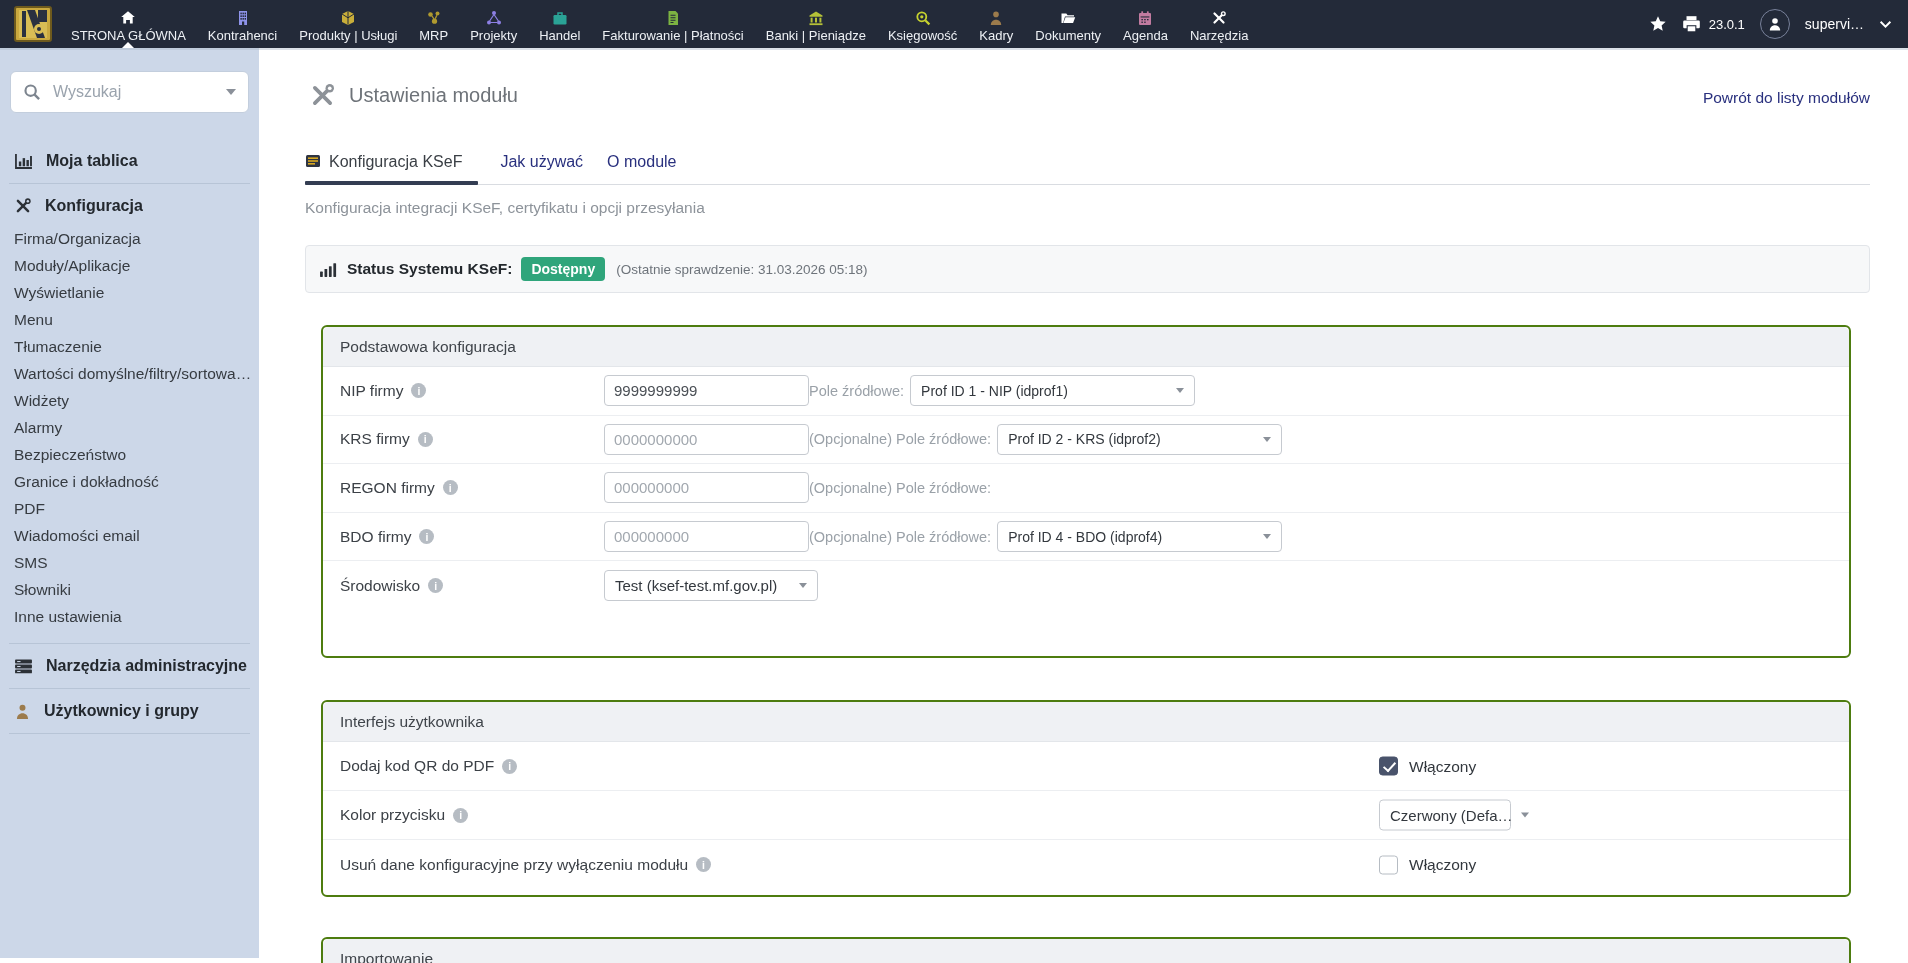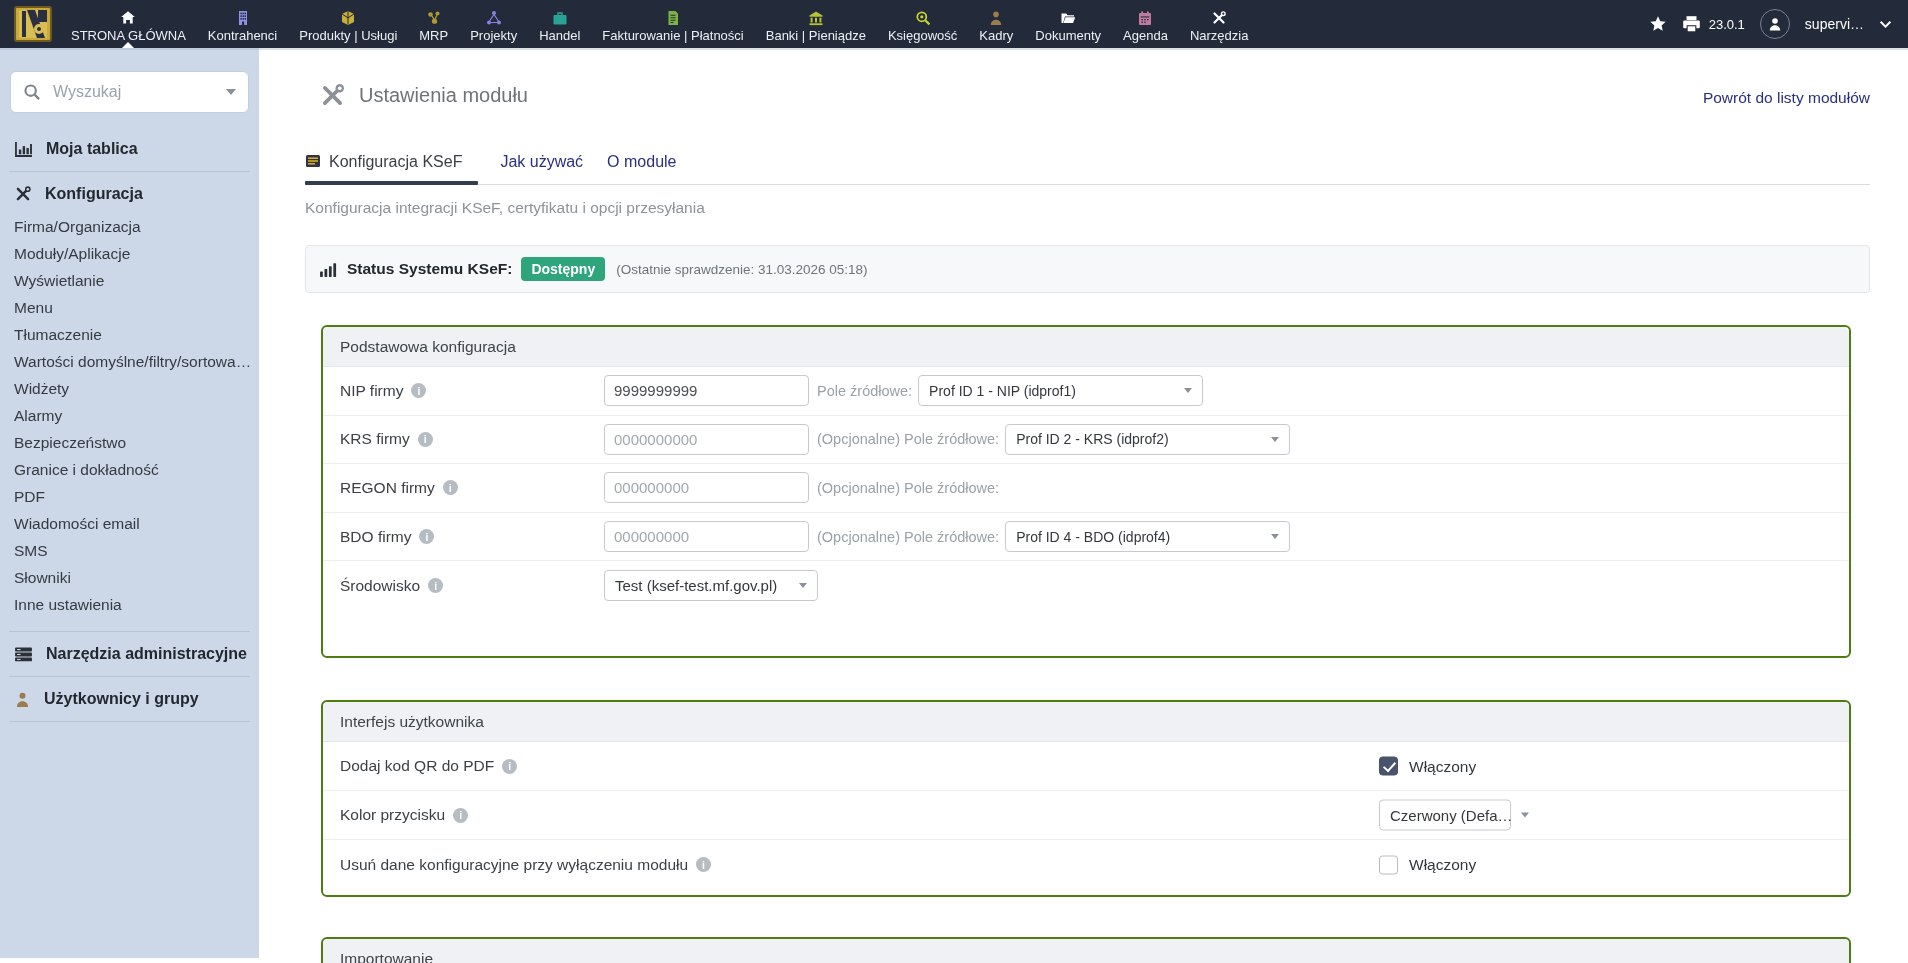--- a/index.html
+++ b/index.html
@@ -43,21 +43,21 @@
   .search .caret{border-left:5px solid transparent;border-right:5px solid transparent;border-top:6px solid #8a9099}
   .side-head{display:flex;align-items:center;gap:13px;font-weight:bold;font-size:16px;color:#23282e;
     padding:0 14px;cursor:pointer;white-space:nowrap}
   .sdiv{border:none;border-top:1px solid #b7c4d6;margin:13px 9px}
   .side-items{margin:10px 0 0}
   .side-item{font-size:15.5px;color:#363b41;padding:4px 14px;line-height:19px;cursor:pointer;
     white-space:nowrap;overflow:hidden}
   .ic-dark{color:#2c3137}.ic-brown{color:#9c7b4c}
   
   .main{position:absolute;left:259px;top:48px;width:1649px;height:915px;background:#fff;overflow:hidden}
-  .page-head{position:absolute;left:60px;top:34px;display:flex;align-items:center;gap:13px;color:#8d9298}
+  .page-head{position:absolute;left:50px;top:34px;display:flex;align-items:center;gap:13px;color:#8d9298}
   .page-title{font-size:20px;color:#6e7379;white-space:nowrap}
   .back-link{position:absolute;right:38px;top:41px;font-size:15.5px;color:var(--link);cursor:pointer;white-space:nowrap}
   .tabs{position:absolute;left:46px;top:99px;right:38px;display:flex;align-items:flex-end;border-bottom:1px solid #d9dce1;height:38px}
   .tab{position:relative;display:flex;align-items:flex-start;gap:8px;padding-bottom:13px;font-size:16px;cursor:pointer;white-space:nowrap}
   .tab.active{color:#3a3f45;padding-right:16px}
   .tab.active::after{content:"";position:absolute;left:0;right:0;bottom:-1px;height:4px;background:var(--tab-underline);border-radius:1px}
   .tab.plain{color:var(--link)}
   .tab+.tab{margin-left:22px}
   .tab.plain+.tab.plain{margin-left:24px}
   .subtitle{position:absolute;left:46px;top:151px;font-size:15.5px;color:#8d939a;white-space:nowrap}
@@ -77,21 +77,21 @@
   .card2 .frow{height:49px}
   .flabel{width:264px;flex:0 0 auto;display:flex;align-items:center;gap:8px;font-size:15.5px;color:#3c4147;white-space:nowrap}
   .card2 .flabel{width:auto}
   .info{display:inline-flex;width:15px;height:15px;border-radius:50%;background:#b6bcc3;color:#fff;
     align-items:center;justify-content:center;flex:0 0 auto;cursor:pointer}
   .info::after{content:"i";font-size:10.5px;font-weight:bold}
   .tin{width:205px;height:31px;border:1px solid #c6cad0;border-radius:4px;padding:0 9px;font-size:15px;
     color:#4a4f55;font-family:"Liberation Sans","DejaVu Sans",sans-serif;outline:none}
   .tin::placeholder{color:#a2a8af}
   .grayed{font-size:15.5px;color:#9aa0a7;white-space:nowrap}
-  .src{margin-left:8px;font-size:14.5px;color:#9aa1a8;white-space:nowrap}
+  .src{font-size:14.5px;color:#9aa1a8;white-space:nowrap}
   .sel{display:inline-flex;align-items:center;justify-content:space-between;background:#fff;border:1px solid #c6cad0;
     border-radius:4px;height:31px;padding:0 10px;font-size:14px;color:#33383e;cursor:pointer;white-space:nowrap;gap:8px}
   .sel .caret{border-left:4.5px solid transparent;border-right:4.5px solid transparent;border-top:5.5px solid #8a9099;flex:0 0 auto}
   .w285{width:285px;margin-left:6px}
   .w214{width:214px;font-size:15px}
   .w132{width:132px;font-size:15px}
   .row-right{position:absolute;left:1056px;top:50%;transform:translateY(-50%);display:flex;align-items:center;gap:11px}
   .cb{position:relative;width:19px;height:19px;border:1.5px solid #b6bcc3;border-radius:3.5px;background:#fff;cursor:pointer;flex:0 0 auto}
   .cb.checked{background:var(--check);border-color:var(--check)}
   .cb.checked::after{content:"";position:absolute;left:5.5px;top:1.5px;width:5px;height:10px;
@@ -302,21 +302,21 @@
     <span>
       <svg width="18" height="18" viewBox="0 0 16 16" fill="none" stroke="#7d858f">
           <circle cx="6.8" cy="6.8" r="4.6" stroke-width="1.9"></circle>
           <path d="m10.3 10.3 4 4" stroke-width="2.1"></path>
         </svg>
     </span>
     <input placeholder="Wyszukaj" style="">
     <span class="caret"></span>
   </div>
 
-  <div class="side-head" style="margin-top:27px">
+  <div class="side-head" style="margin-top:39px">
     <span class="ic-dark">
       <svg width="19" height="17" viewBox="0 0 18 16" fill="currentColor">
           <path d="M1 1h1.7v12.3H17V15H1Z"></path>
           <rect x="4.6" y="8" width="2.3" height="4.5"></rect>
           <rect x="8.2" y="4.8" width="2.3" height="7.7"></rect>
           <rect x="11.8" y="6.6" width="2.3" height="5.9"></rect>
           <rect x="15.2" y="2.8" width="1.8" height="9.7"></rect>
         </svg>
     </span>
     <span>Moja tablica</span>

